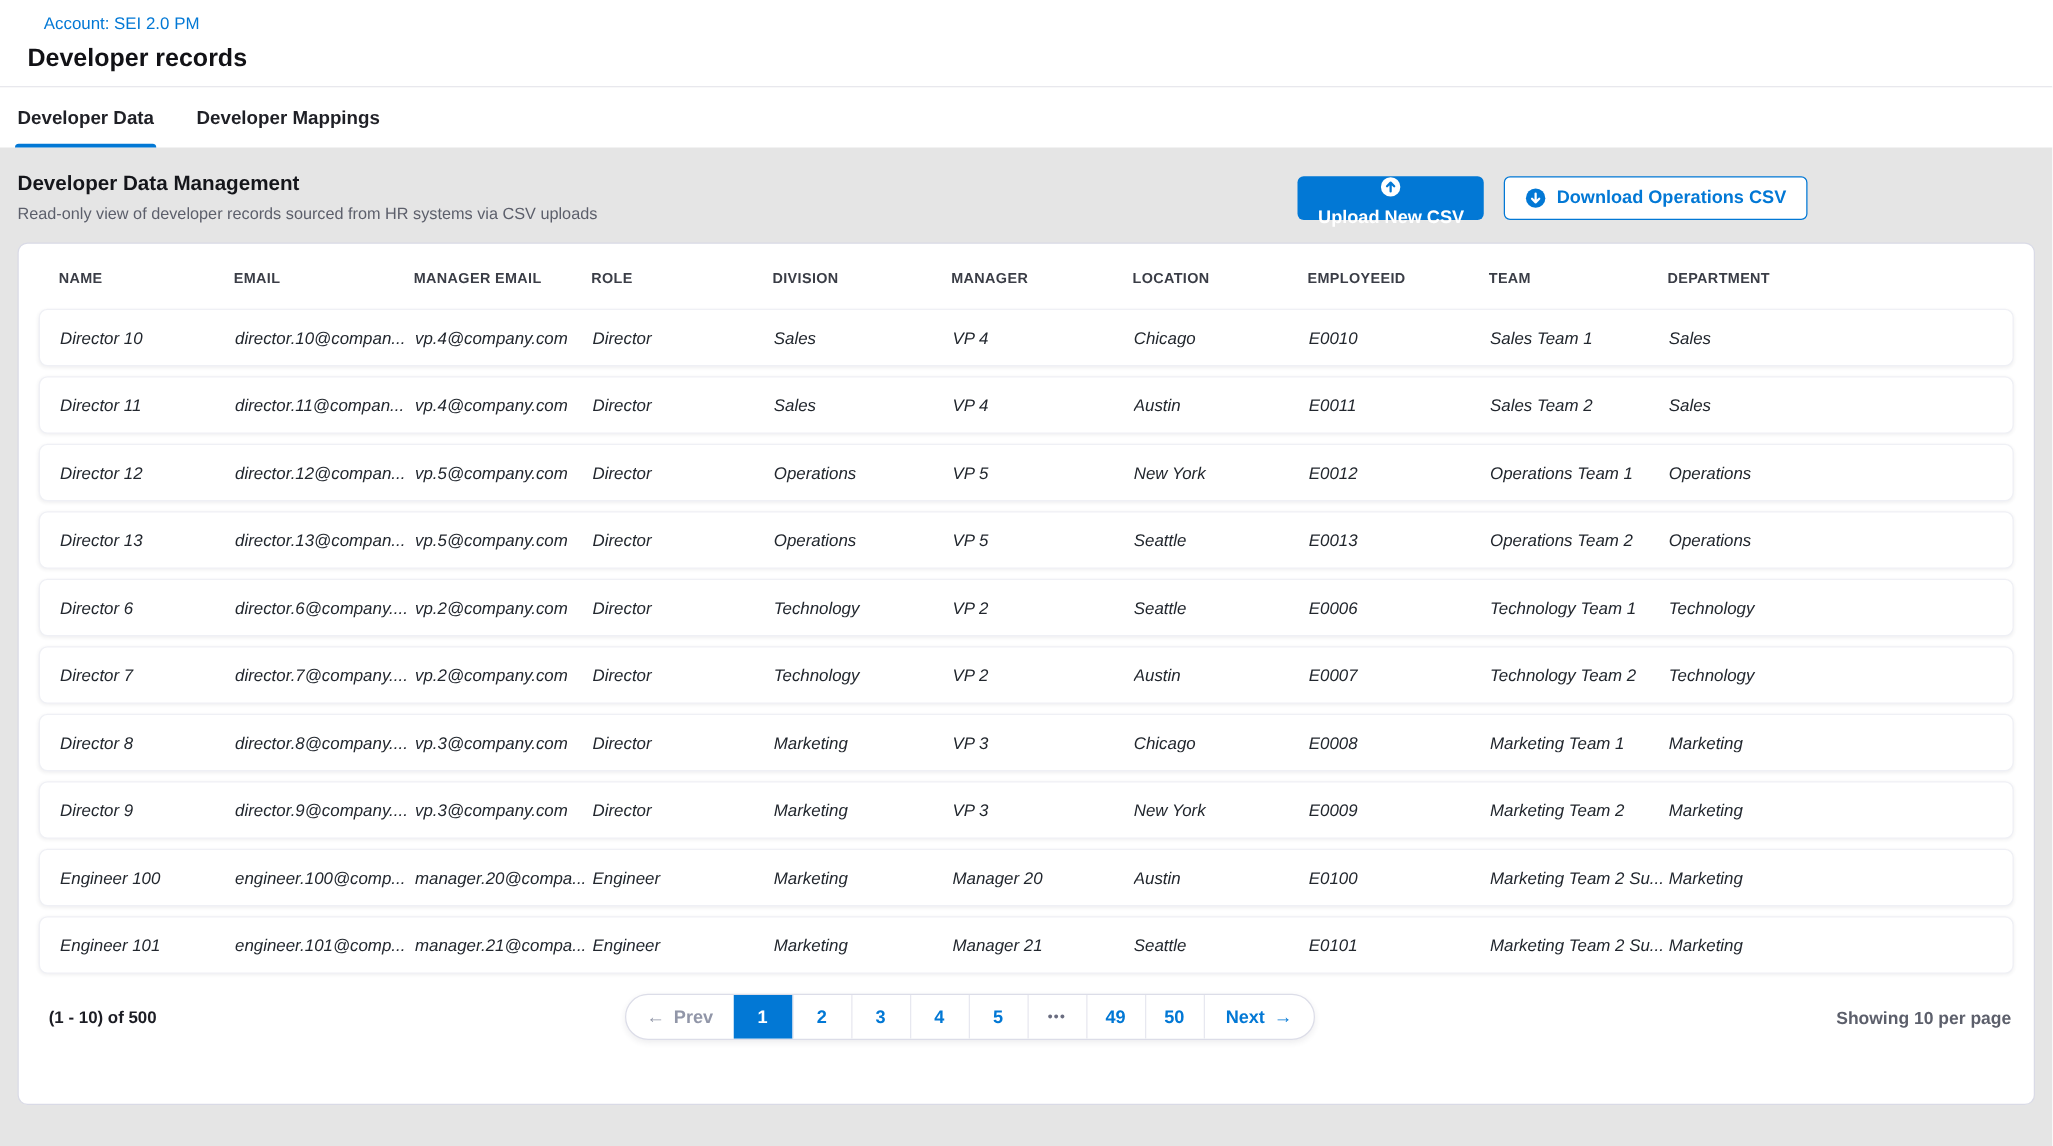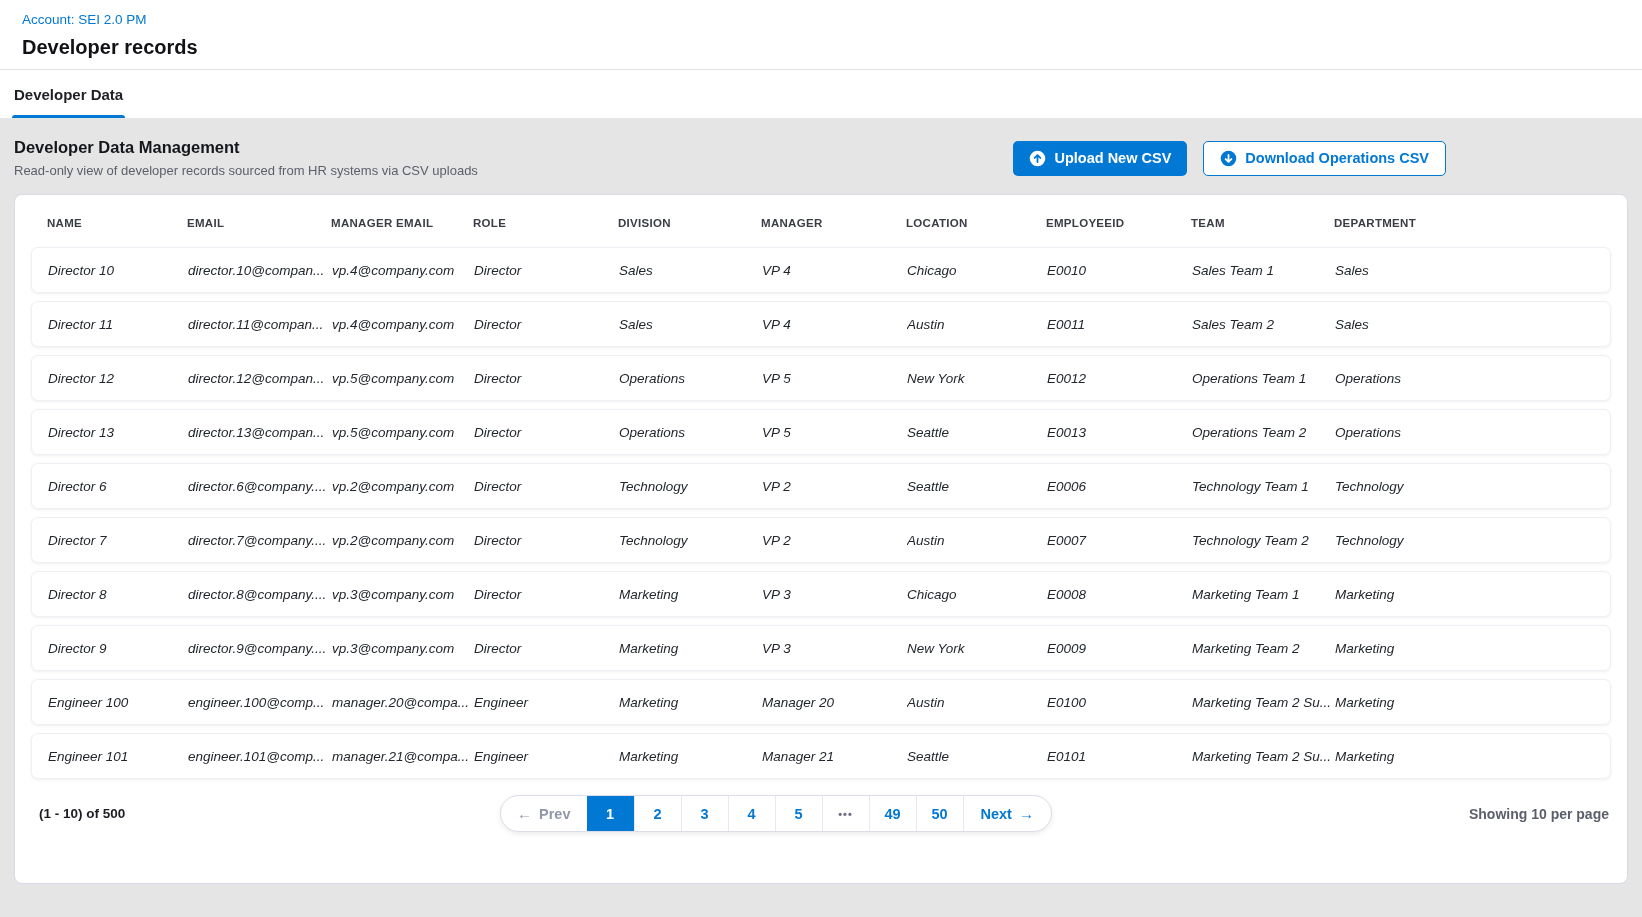--- a/index.html
+++ b/index.html
@@ -5,40 +5,40 @@
   * { box-sizing: border-box; }
   html,body { margin:0; padding:0; }
   body {
     width:1642px; height:917px; overflow:hidden;
     font-family:"Liberation Sans", sans-serif;
     background:#ffffff; color:#22272e;
   }
 
   
   .top-header { padding:10px 22px 10px; background:#fff; }
-  .account-link { color:#0278d5; font-size:13.5px; cursor:pointer; display:inline-block; }
+  .account-link { color:#0278d5; font-size:13.5px; cursor:pointer; display:inline-block;margin-left:13px; }
   .page-title { font-size:20px; font-weight:700; color:#121216; margin-top:8px; }
   .divider { height:1px; background:#e1e1e8; }
 
   
   .tabbar { display:flex; gap:30px; padding:0 12px; background:#fff; height:48px; }
   .tab { display:flex; align-items:center; font-size:15px; font-weight:700; color:#1f2026;
          padding:0 2px; position:relative; cursor:pointer; }
   .tab.active::after { content:""; position:absolute; left:0; right:0; bottom:0; height:3px;
          background:#0278d5; border-radius:3px 3px 0 0; }
 
   
   .section { background:#e5e5e5; height:799px; padding:14px 14px 4px; }
   .section-header { display:flex; justify-content:space-between; align-items:center; padding:6px 0 16px 0; }
   .sh-title { font-size:16.5px; font-weight:700; color:#15161b; }
   .sh-sub { font-size:13px; color:#5c5f6b; margin-top:6px; }
   .btns { display:flex; gap:16px; margin-right:182px; }
   .btn { height:35px; border-radius:5px; font-size:14.5px; font-weight:700;
          display:inline-flex; align-items:center; gap:8px; padding:0 16px; cursor:pointer; }
-  .btn-primary { background:#0278d5; color:#fff; border:none; }
+  .btn-primary { background:#0278d5; color:#fff; border:none;flex-direction:column; }
   .btn-secondary { background:#fff; color:#0278d5; border:1px solid #0278d5; }
   .btn svg { display:block; }
 
   
   .table-card { background:#fff; border:1px solid #d9dae6; border-radius:8px;
                 padding:14px 16px 20px; height:690px; display:flex; flex-direction:column; }
   .grid { display:grid;
           grid-template-columns:140px 144px 142px 145px 143px 145px 140px 145px 143px 1fr;
           align-items:center; }
   .thead { padding:8px 16px 18px; }
@@ -72,20 +72,21 @@
 
 <div class="top-header">
   <span class="account-link">Account: SEI 2.0 PM</span>
   <div class="page-title">Developer records</div>
 </div>
 
 <div class="divider"></div>
 
 <div class="tabbar">
   <div class="tab active">Developer Data</div>
+  <div class="tab">Developer Mappings</div>
 </div>
 
 <div class="section">
 
   <div class="section-header">
     <div>
       <div class="sh-title">Developer Data Management</div>
       <div class="sh-sub">Read-only view of developer records sourced from HR systems via CSV uploads</div>
     </div>
     <div class="btns">

